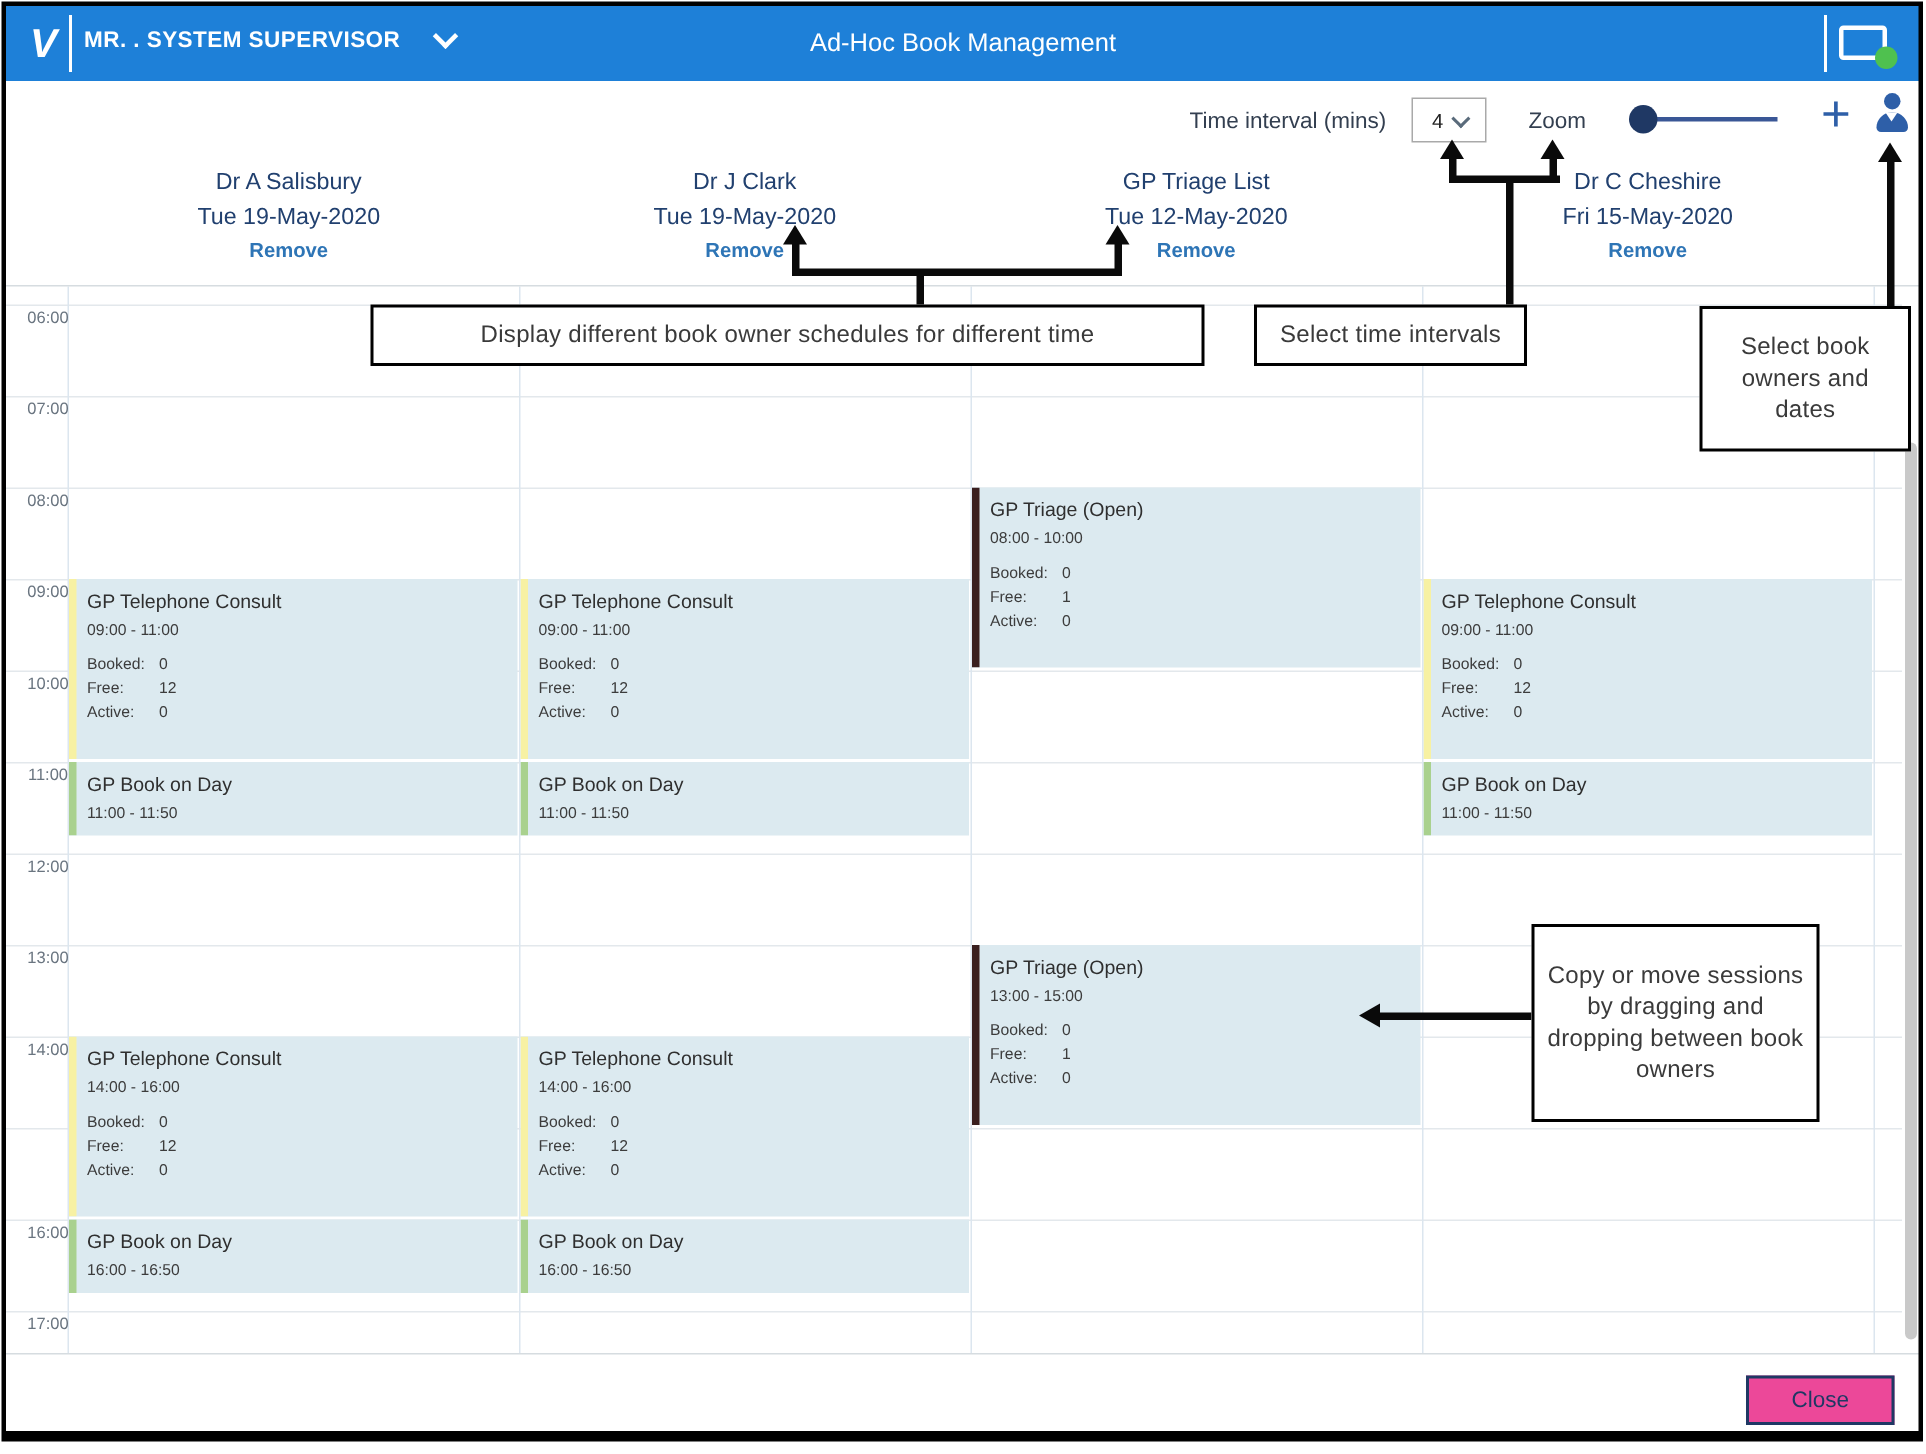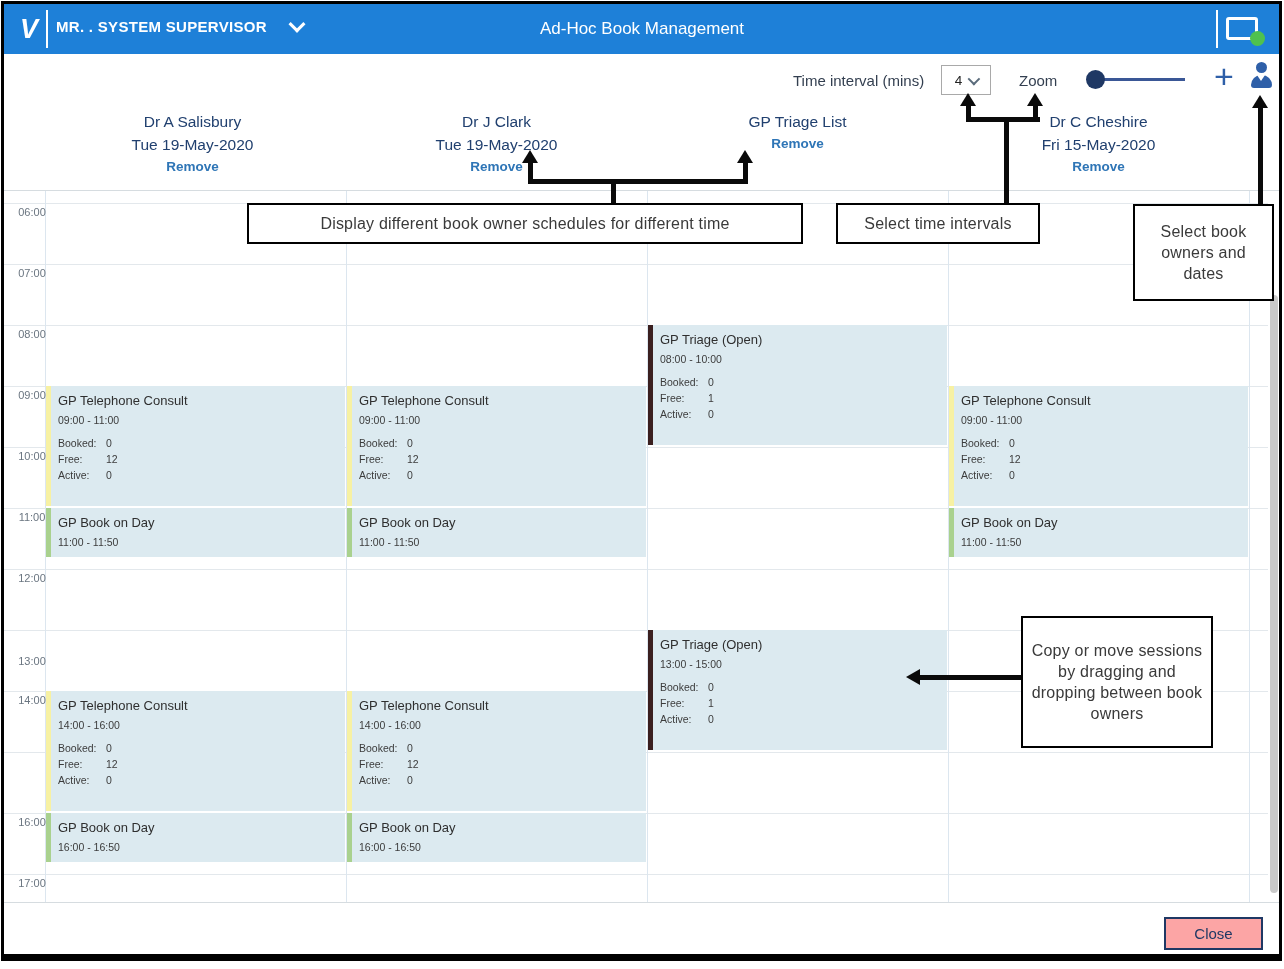--- a/index.html
+++ b/index.html
@@ -64,21 +64,21 @@
   
   .callout{position:absolute;background:#fff;border:2px solid #000;box-sizing:border-box;
     display:flex;align-items:center;justify-content:center;text-align:center;
     font-size:16px;color:#3A3A3A;letter-spacing:.2px;line-height:19px;z-index:12;padding:2px 6px;}
   .aline{position:absolute;background:#0A0A0A;z-index:11;}
   .tri-up{position:absolute;width:0;height:0;border-left:8px solid transparent;
     border-right:8px solid transparent;border-bottom:13px solid #0A0A0A;z-index:11;}
   .tri-left{position:absolute;width:0;height:0;border-top:8px solid transparent;
     border-bottom:8px solid transparent;border-right:14px solid #0A0A0A;z-index:11;}
   
-  .close-btn{position:absolute;left:1164px;top:917px;width:99px;height:33px;background:#fca5a5;
+  .close-btn{position:absolute;left:1164px;top:917px;width:99px;height:33px;background:#ec4899;
     border:2px solid #1F3864;box-sizing:border-box;color:#1F3864;font-size:15px;
     display:flex;align-items:center;justify-content:center;cursor:pointer;z-index:6;}
 </style>
 </head>
 <body>
 
 <div class="frame"></div>
 
 <div class="topbar">
   <div class="logo">V</div>
@@ -120,21 +120,21 @@
     <div class="t-label" style="top: 328px;">08:00</div>
     <div class="hr-line" style="top: 386px;"></div>
     <div class="t-label" style="top: 389px;">09:00</div>
     <div class="hr-line" style="top: 447px;"></div>
     <div class="t-label" style="top: 450px;">10:00</div>
     <div class="hr-line" style="top: 508px;"></div>
     <div class="t-label" style="top: 511px;">11:00</div>
     <div class="hr-line" style="top: 569px;"></div>
     <div class="t-label" style="top: 572px;">12:00</div>
     <div class="hr-line" style="top: 630px;"></div>
-    <div class="t-label" style="top: 655px;">13:00</div>
+    <div class="t-label" style="top: 633px;">13:00</div>
     <div class="hr-line" style="top: 691px;"></div>
     <div class="t-label" style="top: 694px;">14:00</div>
     <div class="hr-line" style="top: 752px;"></div>
     <div class="t-label" style="top: 755px; padding-left: 48px;">15:00</div>
     <div class="hr-line" style="top: 813px;"></div>
     <div class="t-label" style="top: 816px;">16:00</div>
     <div class="hr-line" style="top: 874px;"></div>
     <div class="t-label" style="top: 877px;">17:00</div>
     <div class="v-line" style="left: 45px;"></div>
     <div class="v-line" style="left: 346px;"></div>
@@ -206,20 +206,21 @@
         <div><span class="lbl">Active:</span><span>0</span></div>
       </div>
     </div>
     <div class="session" style="left: 347px; top: 813px; width: 299px; height: 48.813px;">
       <div class="stripe green"></div>
       <div class="s-title">GP Book on Day</div>
       <div class="s-time">16:00 - 16:50</div>
     </div>
     <div class="col-head" style="left: 647px; top: 110px;">
       <div class="col-owner">GP Triage List</div>
+      <div class="col-date">Tue 12-May-2020</div>
       <div class="col-remove">Remove</div>
     </div>
     <div class="session" style="left: 648px; top: 325px; width: 299px; height: 120px;">
       <div class="stripe maroon"></div>
       <div class="s-title">GP Triage (Open)</div>
       <div class="s-time">08:00 - 10:00</div>
       <div class="s-stats">
         <div><span class="lbl">Booked:</span><span>0</span></div>
         <div><span class="lbl">Free:</span><span>1</span></div>
         <div><span class="lbl">Active:</span><span>0</span></div>
@@ -253,21 +254,21 @@
     <div class="session" style="left: 949px; top: 508px; width: 299px; height: 48.813px;">
       <div class="stripe green"></div>
       <div class="s-title">GP Book on Day</div>
       <div class="s-time">11:00 - 11:50</div>
     </div>
   </div>
 
 <div class="sb-thumb"></div>
 
 <div class="callout" style="left:247px;top:203px;width:556px;height:41px;">Display different book owner schedules for different time</div>
-<div class="callout" style="left:836px;top:203px;width:204px;height:41px;">Select time intervals</div>
+<div class="callout" style="left:836px;top:203px;width:182px;height:41px;">Select time intervals</div>
 <div class="callout" style="left:1133px;top:204px;width:141px;height:97px;line-height:21px;">Select book owners and dates</div>
 <div class="callout" style="left:1021px;top:616px;width:192px;height:132px;line-height:21px;">Copy or move sessions by dragging and dropping between book owners</div>
 
 <div class="aline" style="left:611px;top:181px;width:5px;height:24px;"></div>
 <div class="aline" style="left:528px;top:179px;width:220px;height:5px;"></div>
 <div class="aline" style="left:528px;top:162px;width:5px;height:20px;"></div>
 <div class="tri-up" style="left:522px;top:150px;"></div>
 <div class="aline" style="left:743px;top:162px;width:5px;height:20px;"></div>
 <div class="tri-up" style="left:737px;top:150px;"></div>
 

